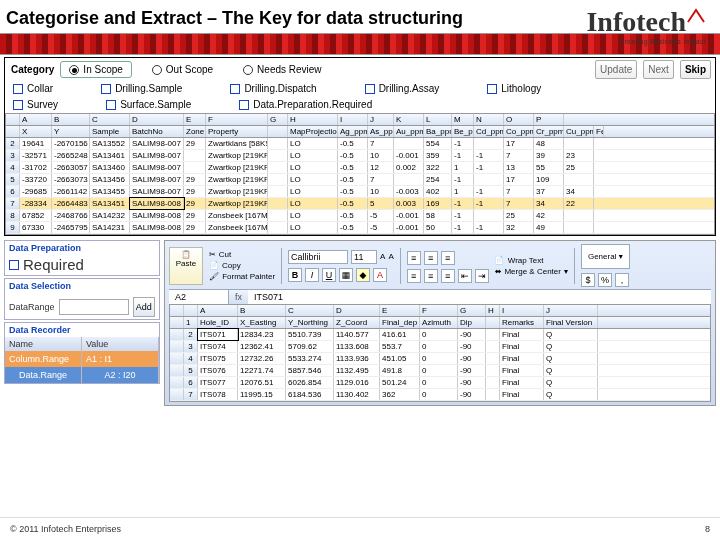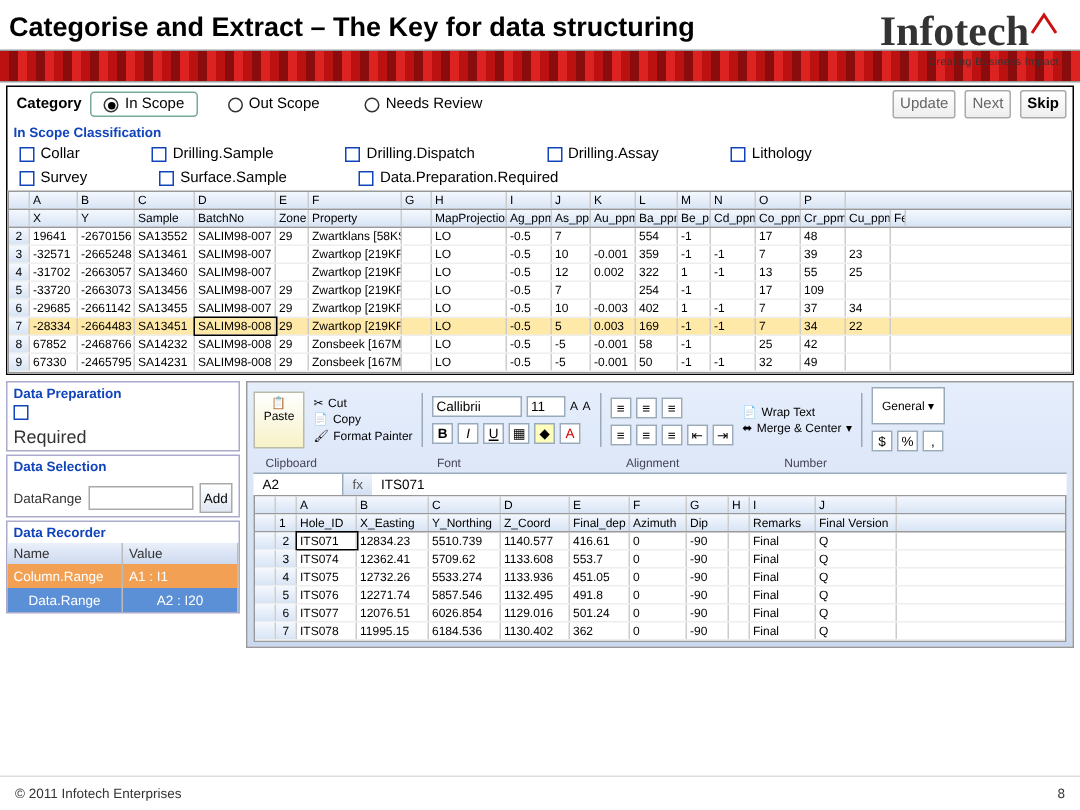--- a/index.html
+++ b/index.html
@@ -29,21 +29,21 @@
   .grid { border: 1px solid #999; font-size: 8px; background:#fff; }
   .gridhead { display: grid; background: linear-gradient(#f4f8ff,#d8e4f4); border-bottom: 1px solid #999; }
   .gridhead div, .gridrow div { border-right: 1px solid #ccc; padding: 1px 2px; overflow: hidden; white-space: nowrap; text-overflow: clip; }
   .gridrow { display: grid; border-bottom: 1px solid #eee; }
   .gridrow.sel { background: #ffe9a8; }
   .rownum { background: linear-gradient(#f4f8ff,#d8e4f4); text-align:center; }
   .cols-top { grid-template-columns: 14px 32px 38px 40px 54px 22px 62px 20px 50px 30px 26px 30px 28px 22px 30px 30px 30px 30px 10px; }
   .bottom { display: flex; gap: 4px; }
   .left-pane { width: 156px; }
   .dp { border: 1px solid #aac; padding: 2px 4px; font-size: 9px; color: #14b; font-weight: bold; }
-  .dp .req { display:flex; align-items:flex-start; gap:4px; margin-top:3px; font-weight:normal; color:#333; font-size:12px;flex-direction:column;}
+  .dp .req { display:flex; align-items:center; gap:4px; margin-top:3px; font-weight:normal; color:#333; font-size:15px;}
   .ds { border: 1px solid #aac; padding: 2px 4px; font-size: 9px; color: #14b; font-weight: bold; margin-top:2px; }
   .dr-row { display:flex; align-items:center; gap:4px; margin-top:6px; font-size:9px; color:#333; font-weight:normal; }
   .dr-row input { width: 70px; font-size:9px; border:1px solid #aaa; padding:2px; }
   .dr-row .abtn { width:28px; height:20px; border:1px solid #aaa; background:linear-gradient(#fff,#e0e8f4); font-size:9px; }
   .recorder { border:1px solid #aac; margin-top:2px; }
   .recorder .hd { background:linear-gradient(#eaf0fb,#cdd9ee); font-size:9px; display:flex; }
   .recorder .hd div { padding:2px 4px; flex:1; border-right:1px solid #bbb; color:#333; }
   .recorder .rw { display:flex; font-size:9px; }
   .recorder .rw div { padding:3px 4px; flex:1; border-right:1px solid #bbb; color:#fff; }
   .recorder .rw.r1 { background:#f2a054; }
@@ -97,21 +97,20 @@
           </span>
         <span class="radio-plain">
             <span class="radio"></span>
             <span>Needs Review</span>
           </span>
         <span style="flex:1"></span>
         <button class="btn">Update</button>
         <button class="btn">Next</button>
         <button class="btn dark">Skip</button>
       </div>
-      <div class="scope-lbl">In Scope Classification</div>
       <div class="chk-row" id="chkrow1">
           <span class="chk">
             <span class="box"></span>
             <span>Collar</span>
           </span>
           <span class="chk">
             <span class="box"></span>
             <span>Drilling.Sample</span>
           </span>
           <span class="chk">
@@ -429,26 +428,20 @@
             </div>
             <div style="width:1px;height:36px;background:#9ab"></div>
             <div class="rib-group">
               <div style="border:1px solid #9ab;padding:7px 6px;background:#fff"><span>General</span> ▾</div>
               <div class="icons-row">
                 <span>$</span>
                 <span>%</span>
                 <span>,</span>
               </div>
             </div>
-          </div>
-          <div class="rib-labels">
-            <span>Clipboard</span>
-            <span style="margin-left:50px">Font</span>
-            <span style="margin-left:80px">Alignment</span>
-            <span style="margin-left:40px">Number</span>
           </div>
           <div class="exrow">
             <div class="namebox">A2</div>
             <div class="fx">fx</div>
             <div class="fxv">ITS071</div>
           </div>
           <div class="grid" style="margin-top:0">
             <div class="gridhead cols-b-head" id="g2letters">
                 <div></div>
                 <div></div>

